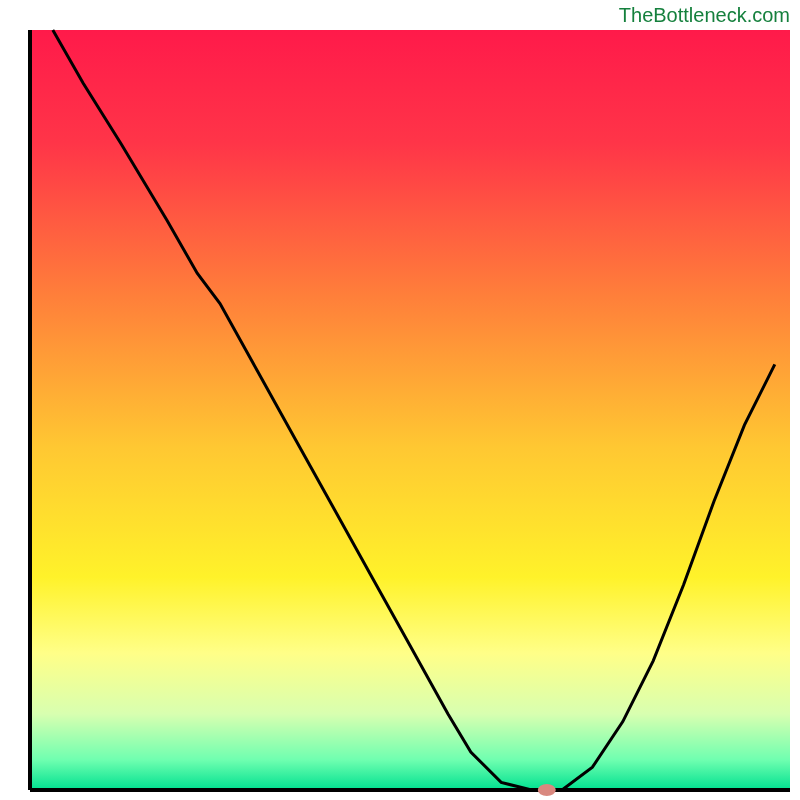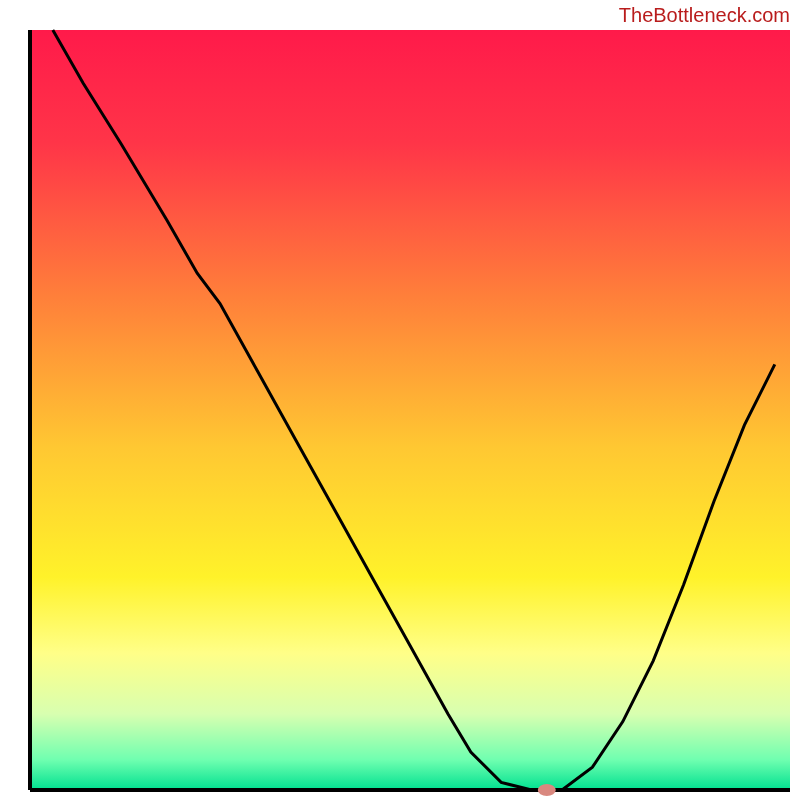--- a/index.html
+++ b/index.html
@@ -12,21 +12,21 @@
   }
   .container {
     position: relative;
     width: 800px;
     height: 800px;
   }
   .watermark {
     position: absolute;
     top: 4px;
     right: 10px;
-    color: #b91c1c;
+    color: #15803d;
     font-size: 20px;
     font-weight: 500;
     z-index: 10;
   }
   svg {
     display: block;
   }
 </style>
 </head>
 <body>

